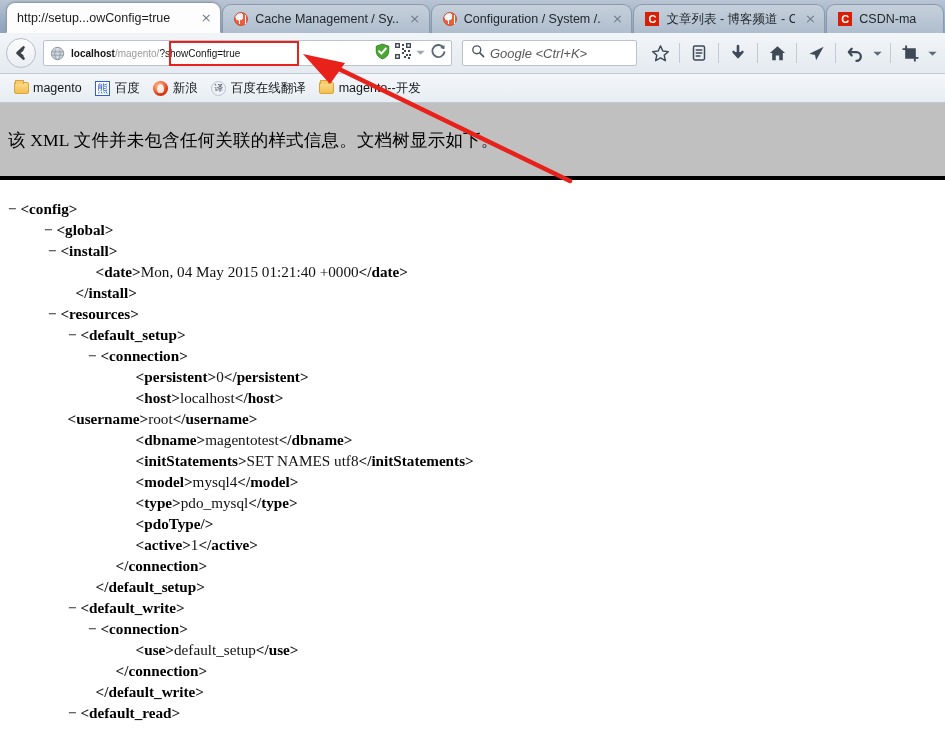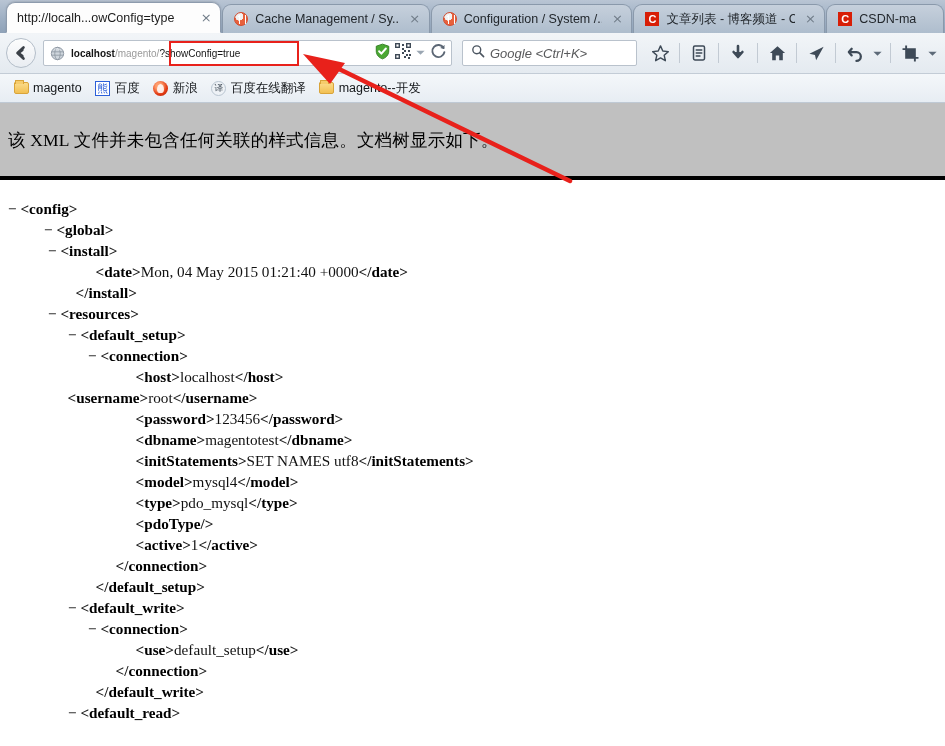--- a/index.html
+++ b/index.html
@@ -250,21 +250,21 @@
     pointer-events: none; z-index: 30;
   }
 </style>
 </head>
 <body>
 
 <div id="app">
 
   <div class="tabstrip" id="tabstrip">
       <div class="tab active" style="width: 220px;">
-        <span class="tab-title">http://localh...owConfig=type</span>
+        <span class="tab-title">http://setup...owConfig=true</span>
         <span class="tab-close">×</span>
       </div>
       <div class="tab inactive" style="width: 212px;">
         <span class="favicon">
           <span class="fav-magento"></span>
         </span>
         <span class="tab-title">Cache Management / Sy...</span>
         <span class="tab-close">×</span>
       </div>
       <div class="tab inactive" style="width: 206px;">
@@ -463,23 +463,23 @@
 
   <div class="xml-body" id="xmlbody">
       <div class="xline" style="padding-left: 8px;"><span class="tog">− </span><span class="br">&lt;</span><span class="tw">config</span><span class="br">&gt;</span></div>
       <div class="xline" style="padding-left: 28px; margin-left: 16px;"><span class="tog">− </span><span class="br">&lt;</span><span class="tw">global</span><span class="br">&gt;</span></div>
       <div class="xline" style="padding-left: 48px;"><span class="tog">− </span><span class="br">&lt;</span><span class="tw">install</span><span class="br">&gt;</span></div>
       <div class="xline" style="padding-left: 88px;"><span>  </span><span class="br">&lt;</span><span class="tw">date</span><span class="br">&gt;</span><span class="tv">Mon, 04 May 2015 01:21:40 +0000</span><span class="br">&lt;/</span><span class="tw">date</span><span class="br">&gt;</span></div>
       <div class="xline" style="padding-left: 68px;"><span>  </span><span class="br">&lt;/</span><span class="tw">install</span><span class="br">&gt;</span></div>
       <div class="xline" style="padding-left: 48px;"><span class="tog">− </span><span class="br">&lt;</span><span class="tw">resources</span><span class="br">&gt;</span></div>
       <div class="xline" style="padding-left: 68px;"><span class="tog">− </span><span class="br">&lt;</span><span class="tw">default_setup</span><span class="br">&gt;</span></div>
       <div class="xline" style="padding-left: 88px;"><span class="tog">− </span><span class="br">&lt;</span><span class="tw">connection</span><span class="br">&gt;</span></div>
+      <div class="xline" style="padding-left: 128px;"><span>  </span><span class="br">&lt;</span><span class="tw">persistent</span><span class="br">&gt;</span><span class="tv">0</span><span class="br">&lt;/</span><span class="tw">persistent</span><span class="br">&gt;</span></div>
       <div class="xline" style="padding-left: 128px;"><span>  </span><span class="br">&lt;</span><span class="tw">host</span><span class="br">&gt;</span><span class="tv">localhost</span><span class="br">&lt;/</span><span class="tw">host</span><span class="br">&gt;</span></div>
       <div class="xline" style="padding-left: 60px;"><span>  </span><span class="br">&lt;</span><span class="tw">username</span><span class="br">&gt;</span><span class="tv">root</span><span class="br">&lt;/</span><span class="tw">username</span><span class="br">&gt;</span></div>
-      <div class="xline" style="padding-left: 128px;"><span>  </span><span class="br">&lt;</span><span class="tw">password</span><span class="br">&gt;</span><span class="tv">123456</span><span class="br">&lt;/</span><span class="tw">password</span><span class="br">&gt;</span></div>
       <div class="xline" style="padding-left: 128px;"><span>  </span><span class="br">&lt;</span><span class="tw">dbname</span><span class="br">&gt;</span><span class="tv">magentotest</span><span class="br">&lt;/</span><span class="tw">dbname</span><span class="br">&gt;</span></div>
       <div class="xline" style="padding-left: 128px;"><span>  </span><span class="br">&lt;</span><span class="tw">initStatements</span><span class="br">&gt;</span><span class="tv">SET NAMES utf8</span><span class="br">&lt;/</span><span class="tw">initStatements</span><span class="br">&gt;</span></div>
       <div class="xline" style="padding-left: 128px;"><span>  </span><span class="br">&lt;</span><span class="tw">model</span><span class="br">&gt;</span><span class="tv">mysql4</span><span class="br">&lt;/</span><span class="tw">model</span><span class="br">&gt;</span></div>
       <div class="xline" style="padding-left: 128px;"><span>  </span><span class="br">&lt;</span><span class="tw">type</span><span class="br">&gt;</span><span class="tv">pdo_mysql</span><span class="br">&lt;/</span><span class="tw">type</span><span class="br">&gt;</span></div>
       <div class="xline" style="padding-left: 128px;"><span>  </span><span class="br">&lt;</span><span class="tw">pdoType</span><span class="br">/&gt;</span></div>
       <div class="xline" style="padding-left: 128px;"><span>  </span><span class="br">&lt;</span><span class="tw">active</span><span class="br">&gt;</span><span class="tv">1</span><span class="br">&lt;/</span><span class="tw">active</span><span class="br">&gt;</span></div>
       <div class="xline" style="padding-left: 108px;"><span>  </span><span class="br">&lt;/</span><span class="tw">connection</span><span class="br">&gt;</span></div>
       <div class="xline" style="padding-left: 88px;"><span>  </span><span class="br">&lt;/</span><span class="tw">default_setup</span><span class="br">&gt;</span></div>
       <div class="xline" style="padding-left: 68px;"><span class="tog">− </span><span class="br">&lt;</span><span class="tw">default_write</span><span class="br">&gt;</span></div>
       <div class="xline" style="padding-left: 88px;"><span class="tog">− </span><span class="br">&lt;</span><span class="tw">connection</span><span class="br">&gt;</span></div>

